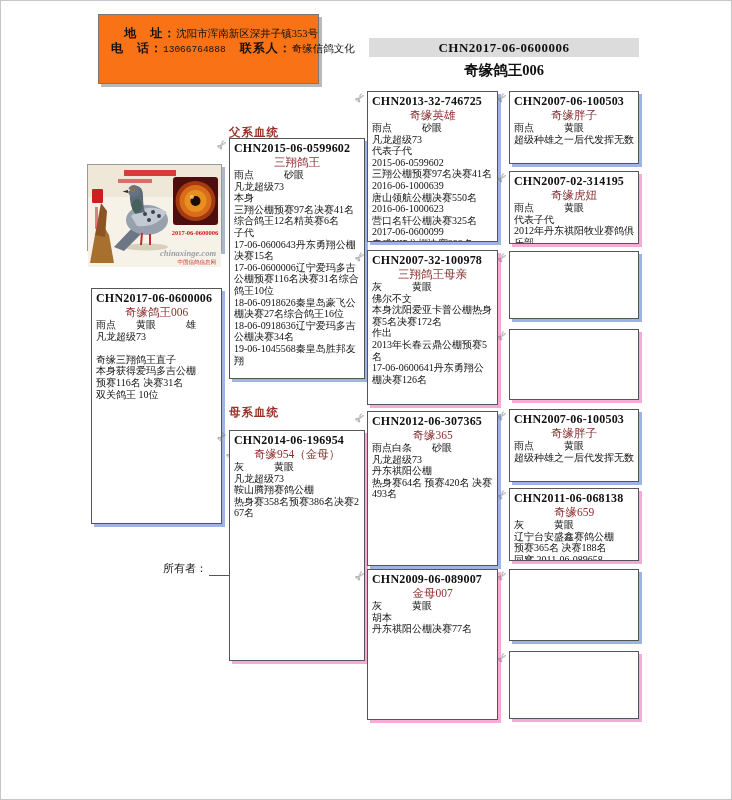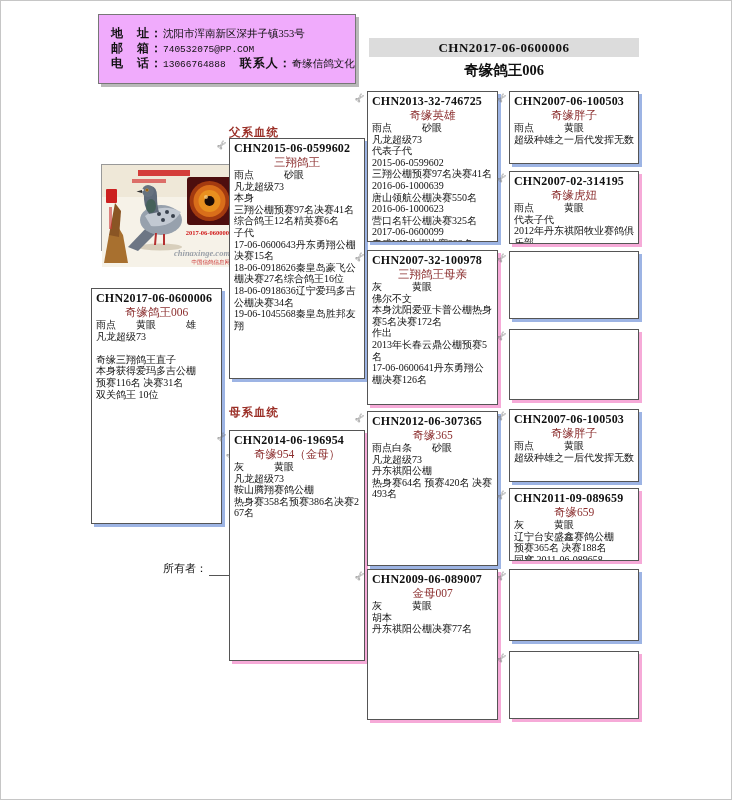--- a/index.html
+++ b/index.html
@@ -2,23 +2,23 @@
 <html style="--male_shadow: #9db4e4; --female_shadow: #f6aad8; --name_text: #8b2e2e; --section_label: #9b3028; --header_bar_bg: #dcdcdc;"><head>
 <meta charset="utf-8">
 <style>
   * { margin:0; padding:0; box-sizing:border-box; }
   html,body { background:#ffffff; }
   body { font-family:"Liberation Serif","DejaVu Serif",serif; color:#111; }
   #page { position:relative; width:732px; height:800px; margin:0 auto; background:#fff;
           border:1px solid #c6c6c6; overflow:hidden; }
 
   
-  #contact { position:absolute; left:97px; top:13px; width:258px; height:70px;
-             background:#f0abfc; border:1px solid #777; box-shadow:3px 3px 0 #b9b9b9;
-             padding:9px 0 0 12px; }
+  #contact { position:absolute; left:97px; top:13px; width:221px; height:70px;
+             background:#f97316; border:1px solid #777; box-shadow:3px 3px 0 #b9b9b9;
+             padding:9px 0 0 12px;text-align:right; }
   .c-row { height:15px; line-height:15px; white-space:nowrap; }
   .c-label { font-weight:bold; font-size:12px; letter-spacing:1px; }
   .c-value { font-size:10.5px; }
   .c-mono  { font-size:9.5px; font-family:"Liberation Mono","DejaVu Sans Mono",monospace; }
   .c-person { margin-left:14px; }
 
   
   #ring-banner { position:absolute; left:368px; top:37px; width:270px; height:19px;
                  background:var(--header_bar_bg,#dcdcdc); text-align:center; line-height:19px;
                  font-weight:bold; font-size:13px; letter-spacing:.5px; }
@@ -64,34 +64,31 @@
   #b7 { left:508px; top:90px;  width:130px; height:73px; }
   #b8 { left:508px; top:170px; width:130px; height:73px; }
   #b9 { left:508px; top:250px; width:130px; height:68px; }
   #b10{ left:508px; top:328px; width:130px; height:71px; }
   #b11{ left:508px; top:408px; width:130px; height:73px; }
   #b12{ left:508px; top:487px; width:130px; height:73px; }
   #b13{ left:508px; top:568px; width:130px; height:72px; }
   #b14{ left:508px; top:650px; width:130px; height:68px; }
 
   
-  #photo { position:absolute; left:100px; top:163px; width:135px; height:87px;
+  #photo { position:absolute; left:86px; top:163px; width:135px; height:87px;
            border:1px solid #999; box-shadow:3px 3px 0 #aab7cc; background:#f6f2e8; }
 </style>
 </head>
 <body>
 
 <div id="page">
 
   <div id="contact">
     <div class="c-row">
       <span class="c-label">地　址：</span><span class="c-value">沈阳市浑南新区深井子镇353号</span>
-    </div>
-    <div class="c-row">
-      <span class="c-label">邮　箱：</span><span class="c-mono">740532075@PP.COM</span>
     </div>
     <div class="c-row">
       <span class="c-label">电　话：</span><span class="c-mono">13066764888</span><span class="c-label c-person">联系人：</span><span class="c-value">奇缘信鸽文化</span>
     </div>
   </div>
 
   <div id="ring-banner">CHN2017-06-0600006</div>
   <div id="main-title">奇缘鸽王006</div>
 
   <div class="section-label" id="lbl-paternal">父系血统</div>
@@ -169,20 +166,21 @@
       <div class="inner">
         <div class="ring">CHN2015-06-0599602</div>
         <div class="bname">三翔鸽王</div>
         <div class="lines">
           <div class="bline">雨点　　　砂眼</div>
           <div class="bline">凡龙超级73</div>
           <div class="bline">本身</div>
           <div class="bline">三翔公棚预赛97名决赛41名综合鸽王12名精英赛6名</div>
           <div class="bline">子代</div>
           <div class="bline">17-06-0600643丹东勇翔公棚决赛15名</div>
+          <div class="bline">17-06-0600006辽宁爱玛多吉公棚预赛116名决赛31名综合鸽王10位</div>
           <div class="bline">18-06-0918626秦皇岛豪飞公棚决赛27名综合鸽王16位</div>
           <div class="bline">18-06-0918636辽宁爱玛多吉公棚决赛34名</div>
           <div class="bline">19-06-1045568秦皇岛胜邦友翔</div>
         </div>
       </div>
     </div>
 
   <div class="pbox female" id="b2">
       <span class="clip clip-l">✄</span>
       <div class="inner">
@@ -312,21 +310,21 @@
         <div class="lines">
           <div class="bline">雨点　　　黄眼</div>
           <div class="bline">超级种雄之一后代发挥无数</div>
         </div>
       </div>
     </div>
 
   <div class="pbox female" id="b12">
       <span class="clip clip-l">✄</span>
       <div class="inner">
-        <div class="ring">CHN2011-09-089659</div>
+        <div class="ring">CHN2011-06-068138</div>
         <div class="bname">奇缘659</div>
         <div class="lines">
           <div class="bline">灰　　　黄眼</div>
           <div class="bline">辽宁台安盛鑫赛鸽公棚</div>
           <div class="bline">预赛365名 决赛188名</div>
           <div class="bline">同窝 2011-06-089658</div>
         </div>
       </div>
     </div>
 

